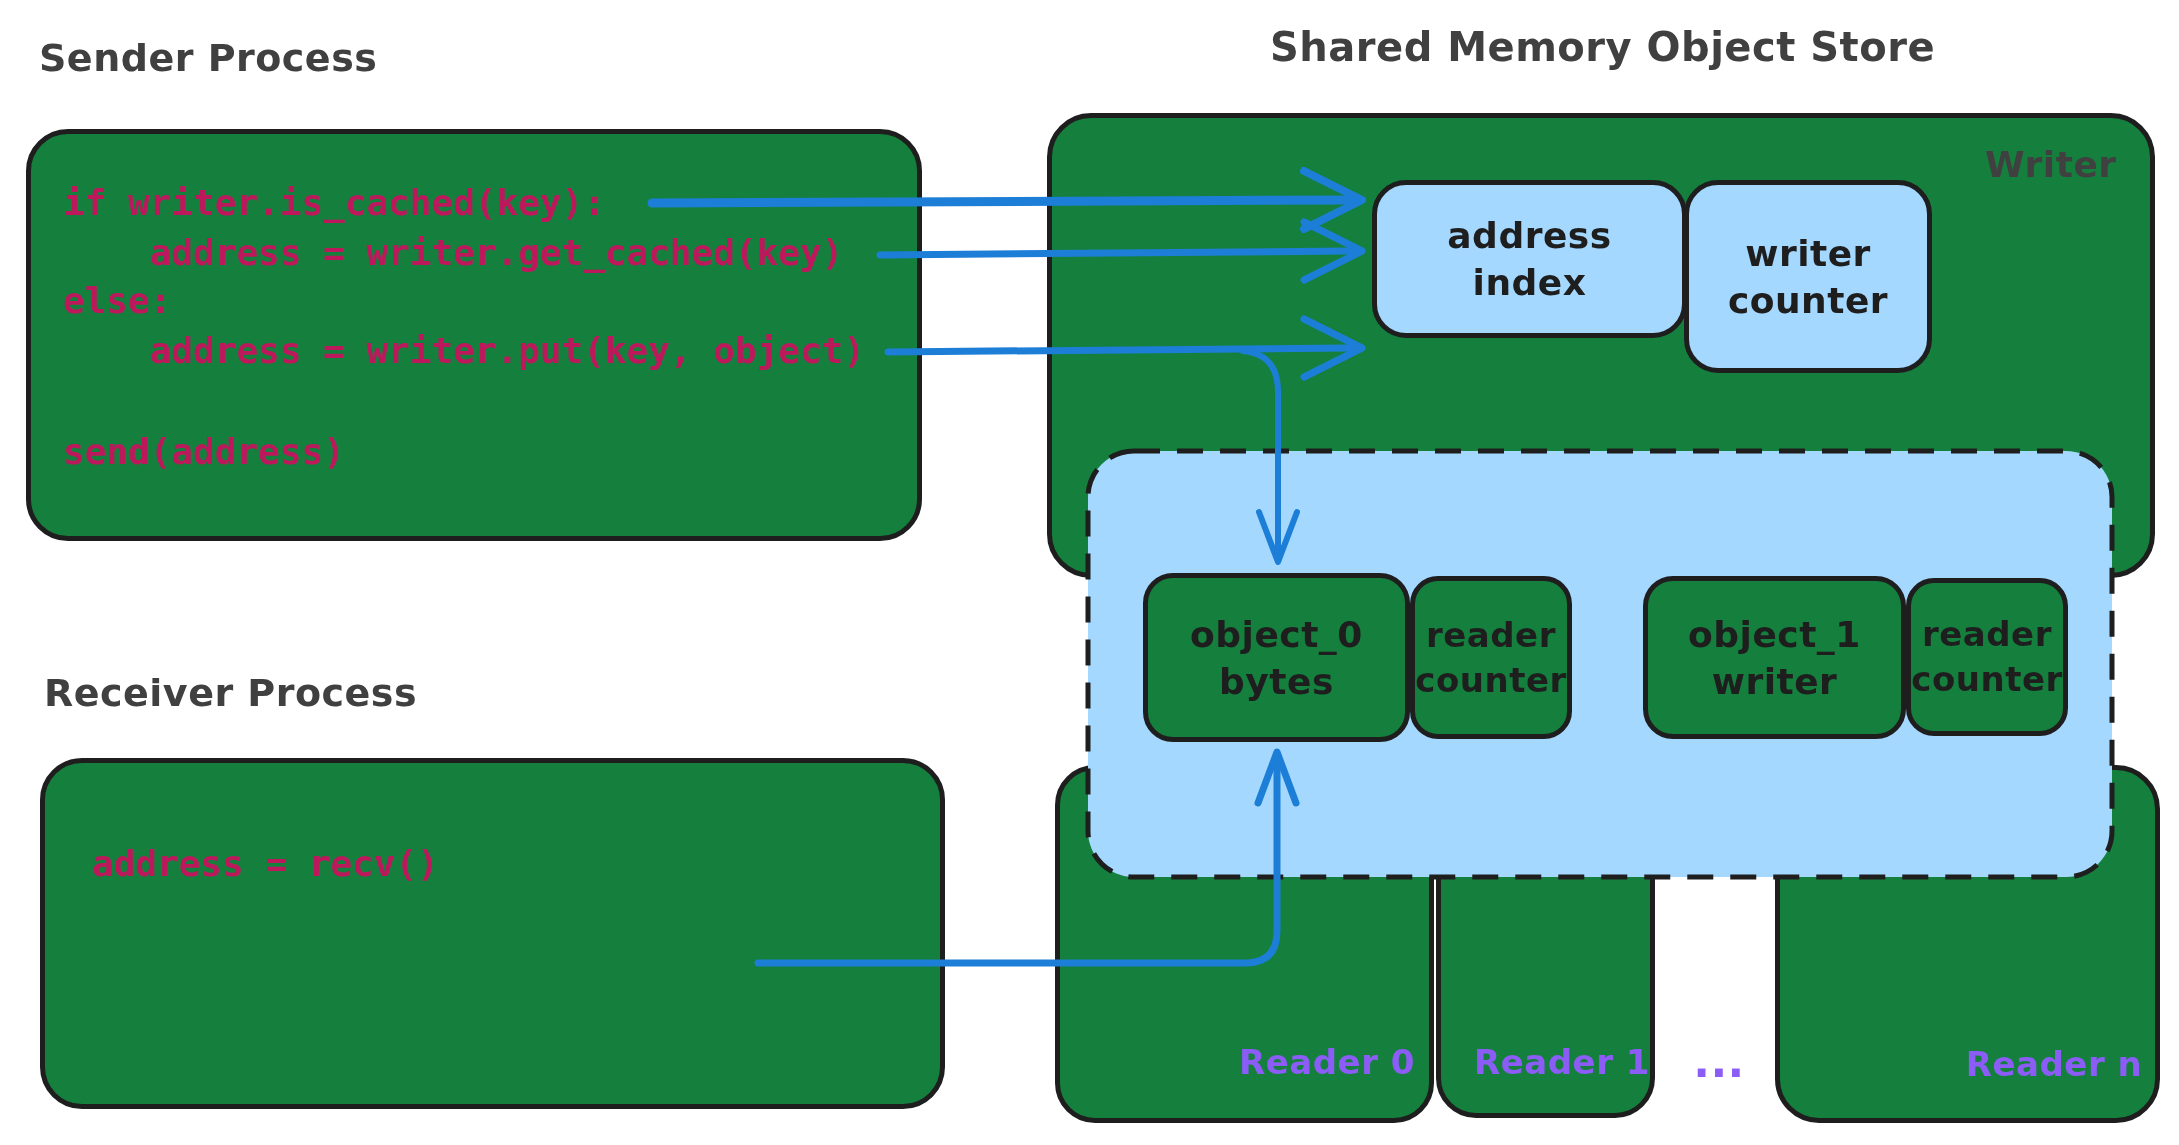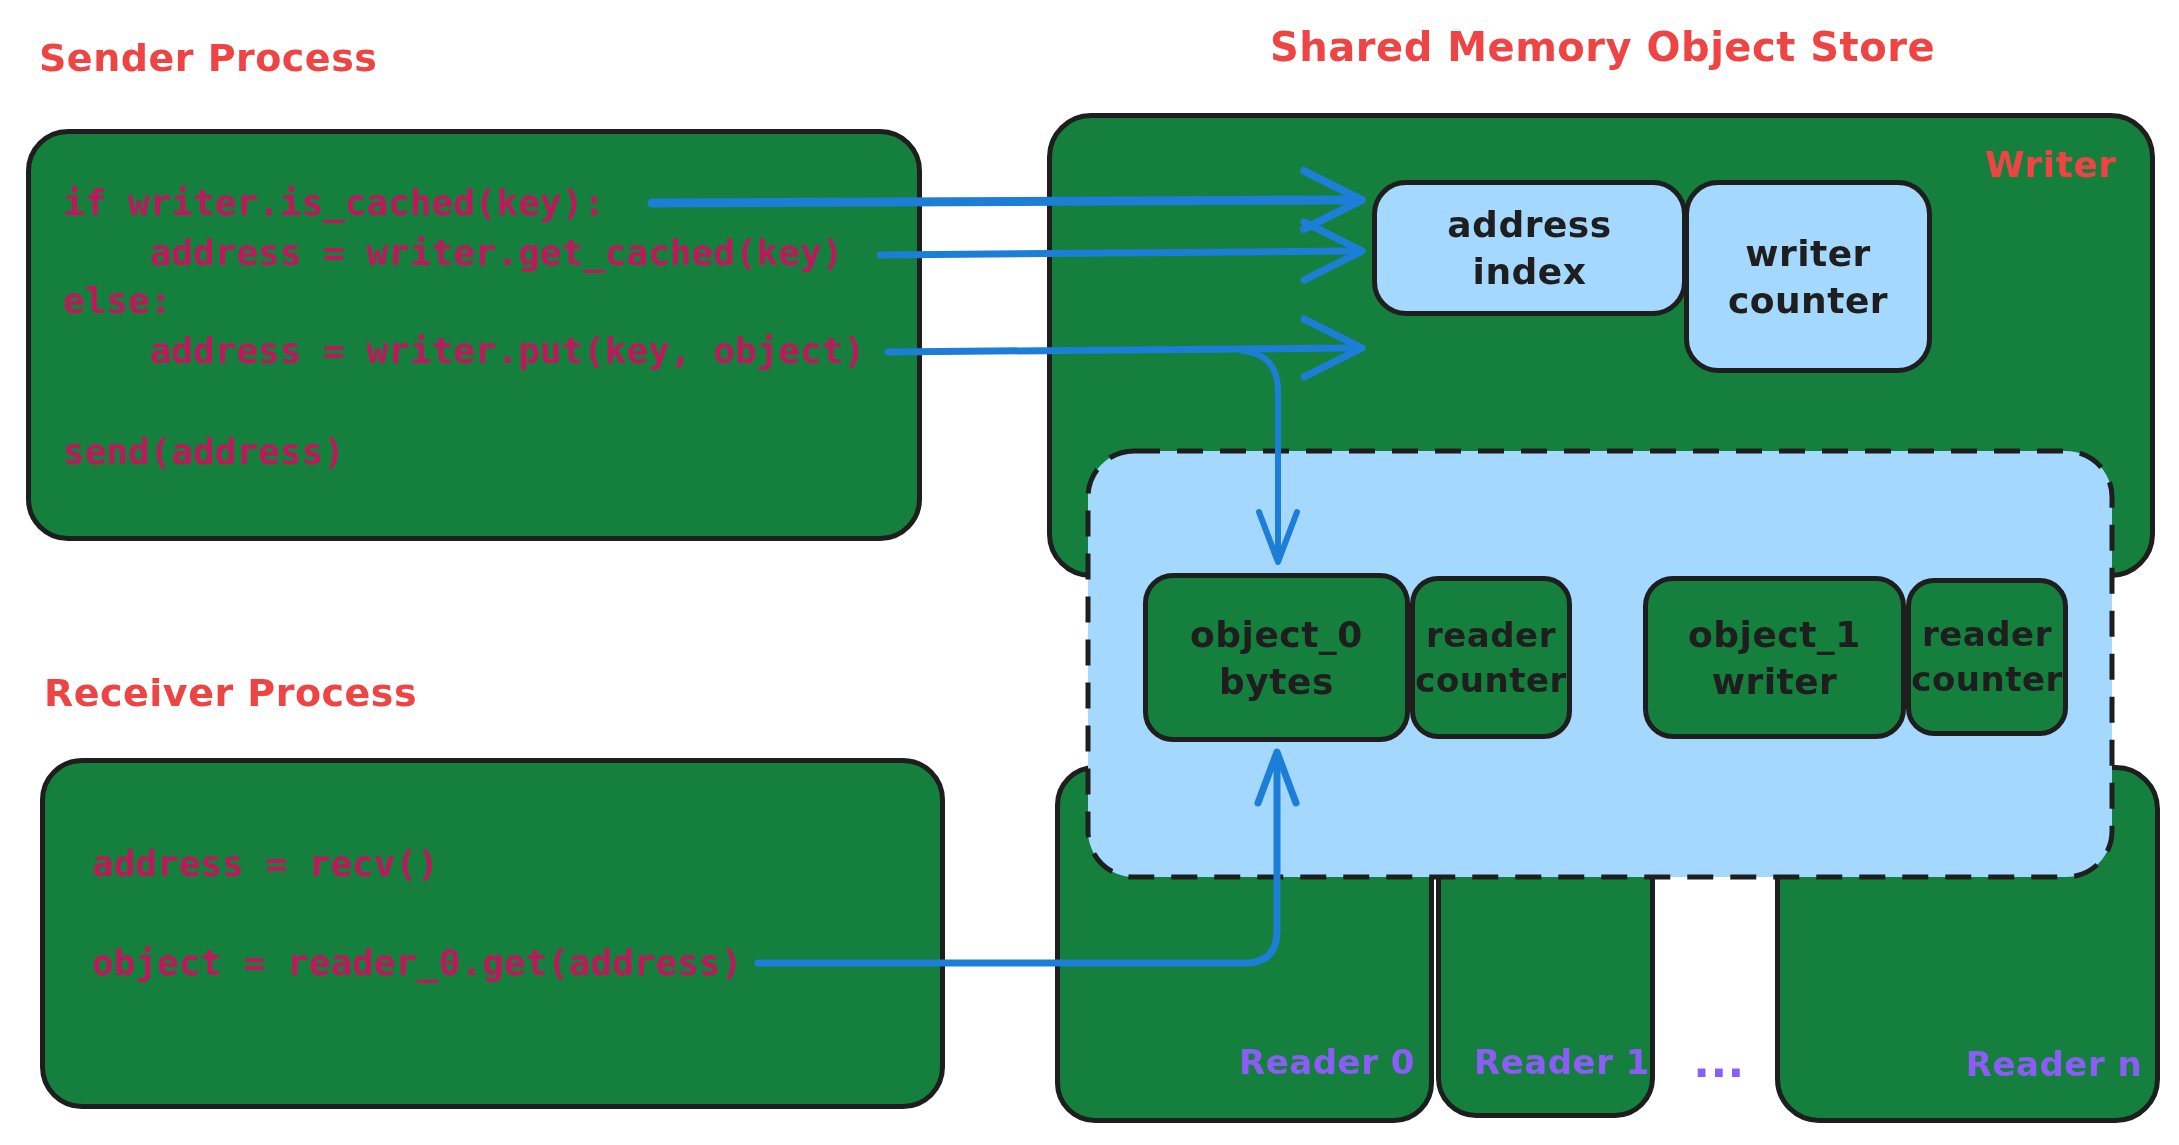--- a/index.html
+++ b/index.html
@@ -1,20 +1,20 @@
 <!DOCTYPE html>
 <html><head>
 <meta charset="utf-8">
 <style>
   html,body{margin:0;padding:0;background:#ffffff;}
   .canvas{position:relative;width:2179px;height:1145px;background:#ffffff;overflow:hidden;
           font-family:"DejaVu Sans",sans-serif;color:#1e1e1e;}
   .box{position:absolute;box-sizing:border-box;background:#15803d;border:5px solid #1e1e1e;}
   .bluefill{background:#a5d8ff;}
-  .label{position:absolute;font-family:"DejaVu Sans",sans-serif;font-weight:600;color:#ef4444;
+  .label{position:absolute;font-family:"DejaVu Sans",sans-serif;font-weight:600;color:#404040;
          letter-spacing:0.5px;white-space:nowrap;}
   .code{position:absolute;font-family:"DejaVu Sans Mono",monospace;font-weight:600;font-size:36px;
         line-height:44px;color:#be185d;white-space:pre;}
   .cellbox{display:flex;align-items:center;justify-content:center;}
   .celltext{font-family:"DejaVu Sans",sans-serif;font-weight:600;color:#1e1e1e;text-align:center;
             white-space:pre-line;line-height:47px;font-size:36px;letter-spacing:0.5px;}
   .celltext.small{font-size:34px;line-height:45px;}
   .readerlabel{position:absolute;width:200px;text-align:center;font-weight:600;font-size:34px;
                letter-spacing:0.5px;color:#8b5cf6;}
   svg{position:absolute;overflow:visible;}
@@ -33,28 +33,27 @@
   <div class="code" style="left:63px;top:231px;">    address = writer.get_cached(key)</div>
   <div class="code" style="left:63px;top:279px;">else:</div>
   <div class="code" style="left:63px;top:329px;">    address = writer.put(key, object)</div>
   <div class="code" style="left:63px;top:430px;">send(address)</div>
 
   <div class="label" style="left:44px;top:671px;font-size:38px;">Receiver Process</div>
 
   <div class="box" style="left:40px;top:758px;width:905px;height:351px;border-radius:42px;"></div>
 
   <div class="code" style="left:92px;top:842px;">address = recv()</div>
-  <div class="code" style="left:92px;top:941px;">object = reader_0.get(address)</div>
 
   <div class="label" style="left:1270px;top:24px;width:600px;font-size:40px;text-align:center;">Shared Memory Object Store</div>
 
   <div class="box" style="left:1047px;top:113px;width:1108px;height:465px;border-radius:44px;"></div>
   <div class="label" style="left:1985px;top:144px;font-size:36px;">Writer</div>
 
-  <div class="box bluefill cellbox" style="left:1372px;top:180px;width:315px;height:136px;border-radius:34px;z-index:8;">
+  <div class="box bluefill cellbox" style="left:1372px;top:180px;width:315px;height:158px;border-radius:34px;z-index:8;">
     <span class="celltext">address
 index</span>
   </div>
   <div class="box bluefill cellbox" style="left:1684px;top:180px;width:248px;height:193px;border-radius:34px;z-index:8;">
     <span class="celltext">writer
 counter</span>
   </div>
 
   <div class="box" style="left:1055px;top:765px;width:379px;height:358px;border-radius:40px;z-index:5;"></div>
   <div class="box" style="left:1436px;top:765px;width:219px;height:353px;border-radius:40px;z-index:5;"></div>

